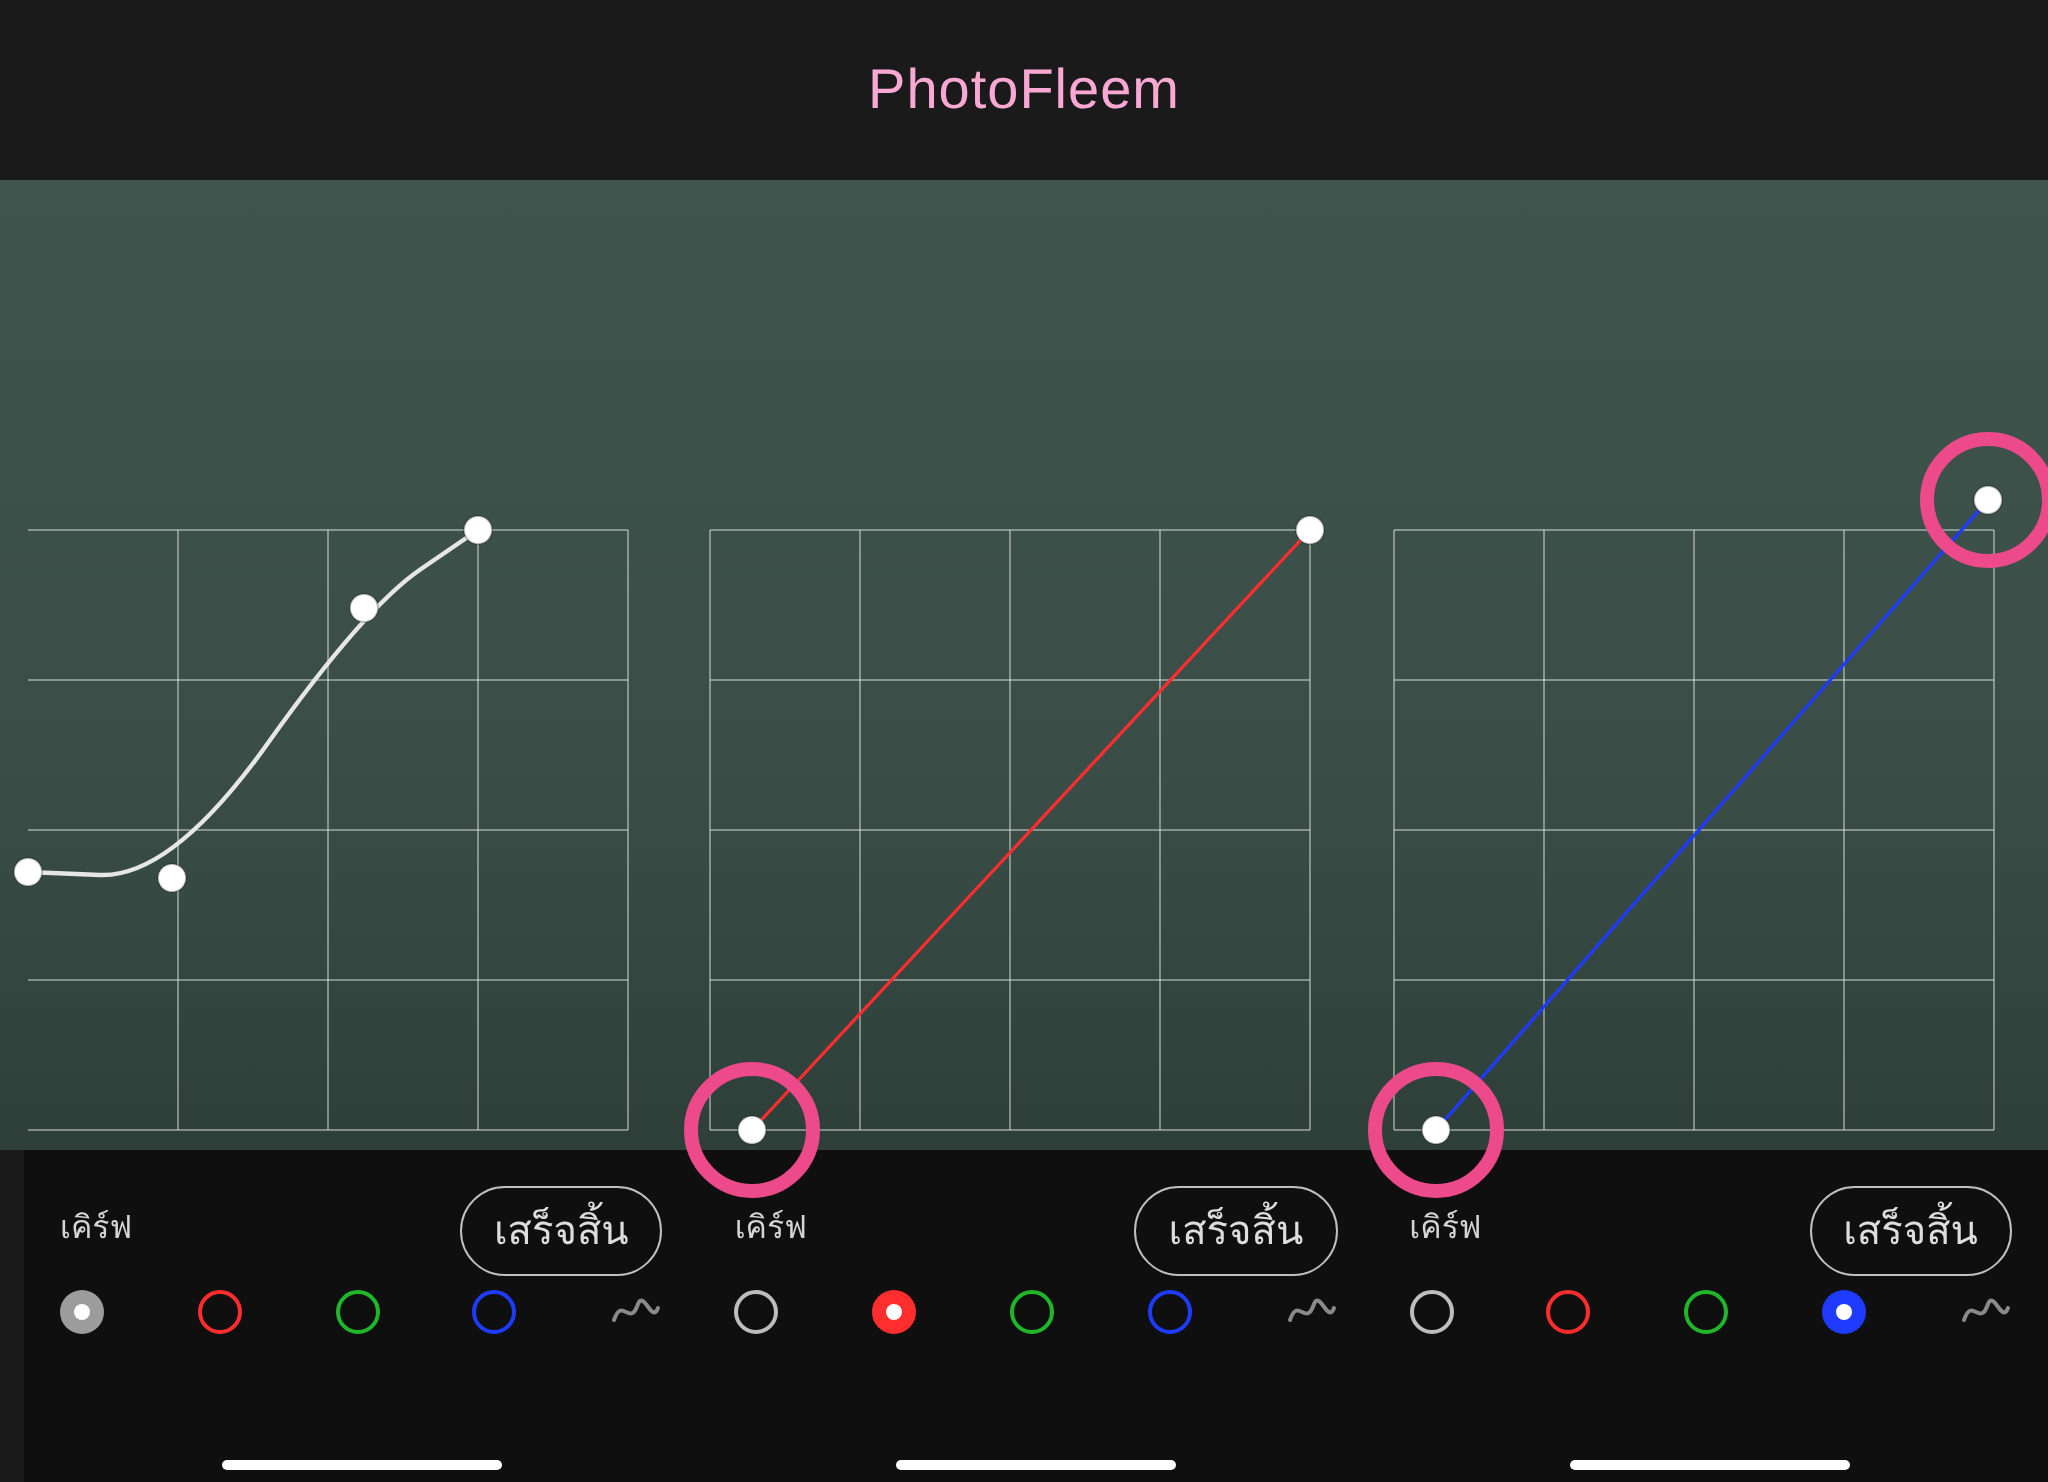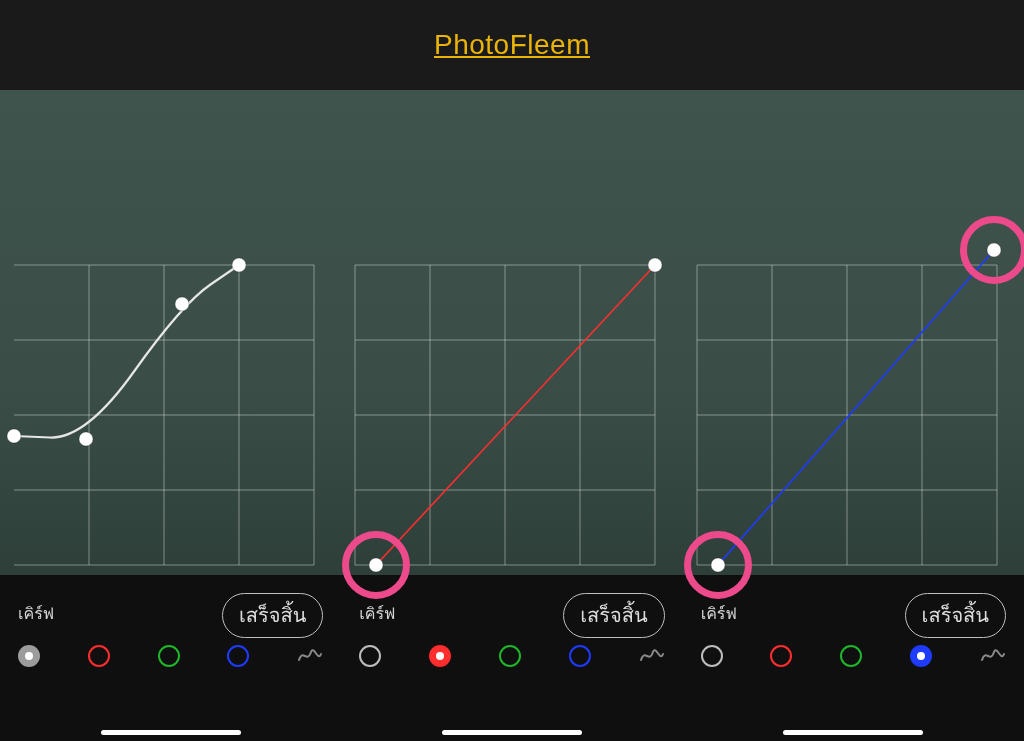--- a/index.html
+++ b/index.html
@@ -1,21 +1,21 @@
 <!DOCTYPE html>
 <html><head>
 <meta charset="utf-8">
 <style>
   html,body{margin:0;padding:0;background:#1a1a1a;width:1024px;height:741px;overflow:hidden;font-family:-apple-system,Helvetica,Arial,sans-serif;color:#c8c8c8;}
   .topbar{height:90px;background:#1a1a1a;display:flex;align-items:center;justify-content:center;}
-  .topbar h1{margin:0;font-size:28px;font-weight:400;color:#eab308;letter-spacing:0.5px;text-decoration:underline;}
+  .topbar h1{margin:0;font-size:28px;font-weight:400;color:#f9a8d4;letter-spacing:0.5px;}
   .canvas-row{position:relative;height:485px;background:linear-gradient(180deg,#3f544c 0%,#3a4e47 60%,#2e3f3a 100%);}
   .panel{position:absolute;top:0;bottom:0;display:block;}
   .panel svg{display:block;}
-  .bottom-row{height:166px;background:#0f0f0f;display:flex;}
+  .bottom-row{height:166px;background:#0f0f0f;display:flex;margin-left:12px;}
   .bcell{flex:1;position:relative;padding:0 14px;color:#d5d5d5;}
   .labelA{position:absolute;top:26px;left:18px;font-size:16px;}
   .pillbtn{position:absolute;top:18px;right:18px;border:1.5px solid #bfbfbf;color:#ddd;background:transparent;border-radius:999px;padding:5px 16px 6px;font-size:20px;cursor:pointer;}
   .chrow{position:absolute;top:70px;left:18px;right:18px;display:flex;align-items:center;justify-content:space-between;}
   .ch{width:22px;height:22px;border-radius:50%;cursor:pointer;display:flex;align-items:center;justify-content:center;}
   .ch.ring{background:transparent;}
   .ch.ring div{width:100%;height:100%;border-radius:50%;box-sizing:border-box;}
   .beauty{width:26px;height:20px;cursor:pointer;}
   .homebar{position:absolute;bottom:6px;left:50%;transform:translateX(-50%);width:140px;height:5px;background:#fff;border-radius:3px;}
   .annot{position:absolute;border:7px solid #ec4a8a;border-radius:50%;pointer-events:none;box-sizing:border-box;}

